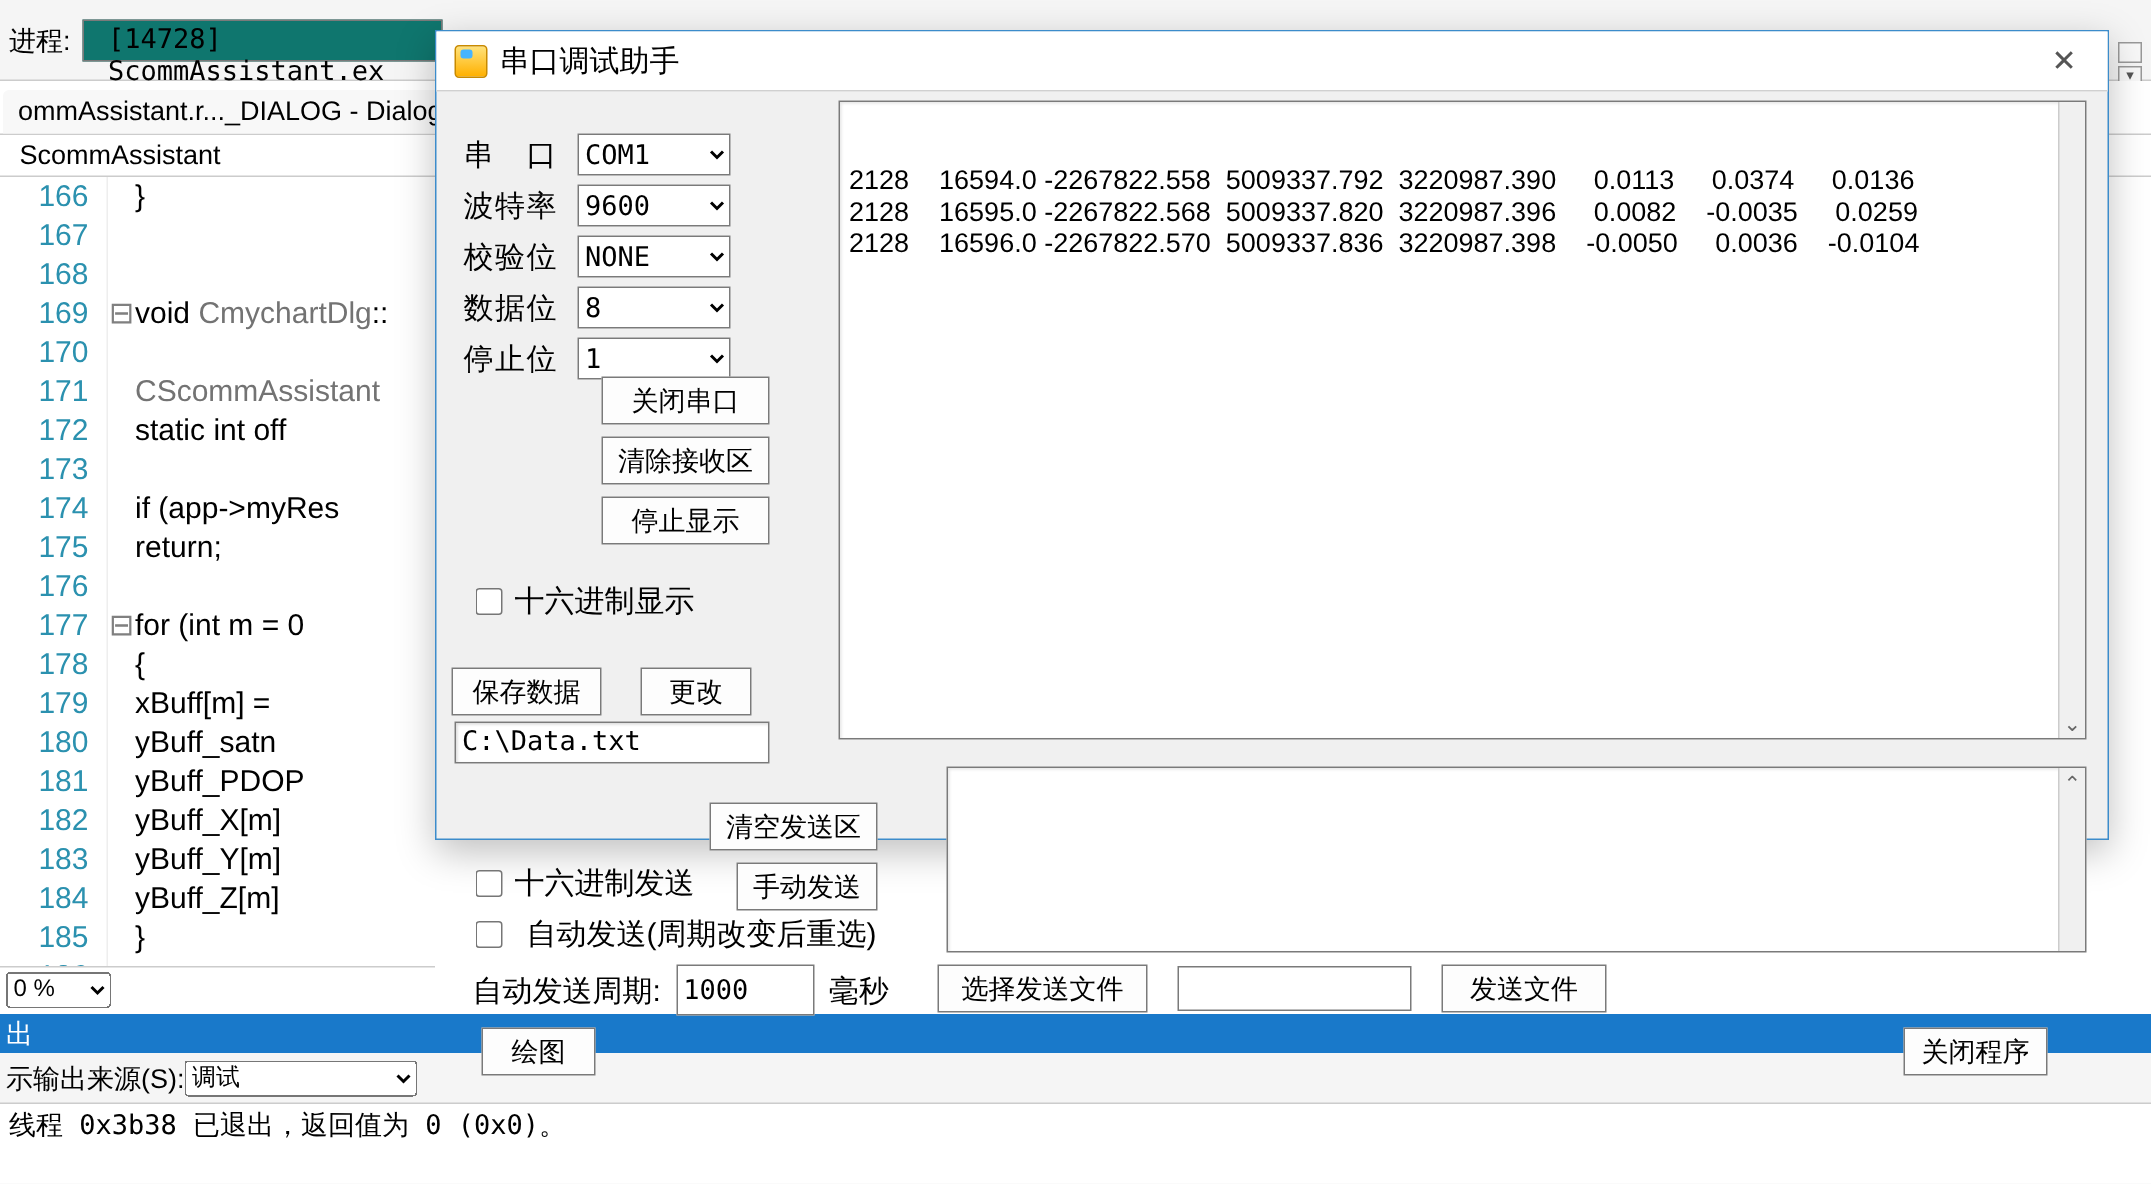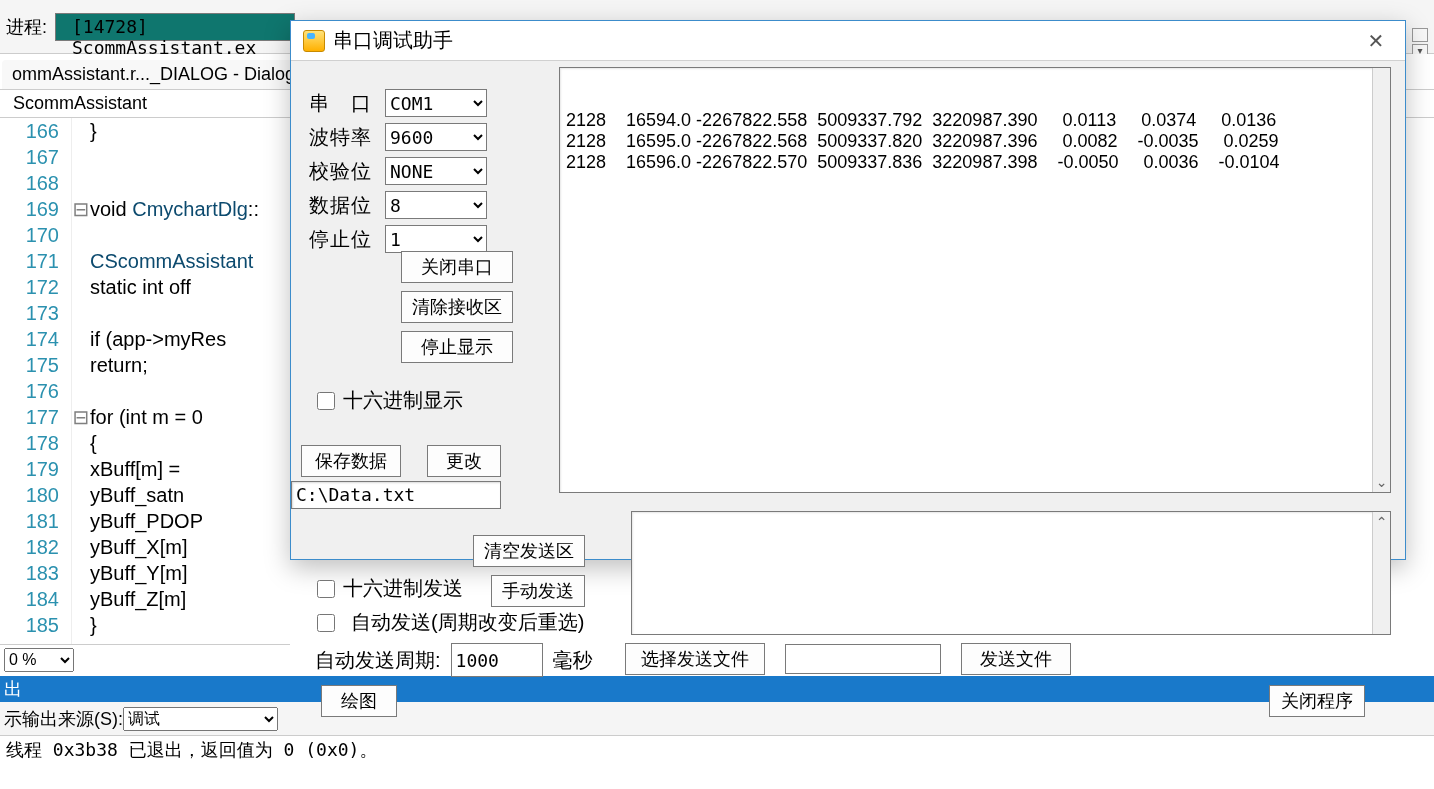--- a/index.html
+++ b/index.html
@@ -10,21 +10,21 @@
 .toolbar-top .process-box { flex: 0 0 240px; height: 28px; border: 1px solid #7a7a7a; background: #0f766e; font-size: 18px; padding: 2px 16px; font-family: Consolas, monospace; }
 .code-area { position: absolute; top: 54px; left: 0; right: 0; bottom: 0; background: #fff; }
 .code-tabs { height: 36px; border-bottom: 1px solid #ccc; display: flex; align-items: flex-end; padding-left: 2px; }
 .code-tab { font-size: 18px; padding: 4px 10px; background: #f8f8f8; border-top-left-radius: 4px; border-top-right-radius: 4px; }
 .code-crumb { height: 28px; border-bottom: 1px solid #ccc; display: flex; align-items: center; padding-left: 6px; font-size: 18px; }
 .code-crumb-item { border: 1px solid transparent; padding: 0 6px; }
 .code-body { display: flex; font-family: Consolas, "Courier New", monospace; font-size: 20px; line-height: 26px; }
 .gutter { width: 72px; text-align: right; color: #2b91af; padding-right: 12px; border-right: 1px solid #eee; background:#fff;}
 .foldcol { width: 18px; color: #808080; text-align: center; }
 .codetext .kw { color: #000000; }
-.codetext .type { color: #0c4a6e; }
+.codetext .type { color: #737373; }
 .zoom-row { position: absolute; left: 0; top: 644px; height: 30px; width: 290px; background: #fff; display:flex; align-items:center; border-top:1px solid #ccc;}
 .zoom-row select{ font-size:16px; height:24px; width:70px; margin-left:4px;}
 .output-hdr { position: absolute; left: 0; top: 676px; right: 0; height: 26px; background: #1979ca; color: #fff; font-size: 18px; display: flex; align-items: center; padding-left: 4px; }
 .output-bar { position: absolute; left: 0; top: 702px; right: 0; height: 34px; display: flex; align-items: center; padding-left: 4px; font-size: 18px; background:#f5f5f5; border-bottom:1px solid #ccc;}
 .output-bar select { font-size: 16px; height: 24px; width: 155px; margin-left: 0;}
 .output-text { position: absolute; left: 0; top: 736px; right: 0; bottom: 0; font-family: "SimSun", monospace; font-size: 18px; padding: 2px 6px; background:#fff;}
 .right-strip { position: absolute; right: 0; top: 54px; width: 30px; bottom: 140px; background: #f5f5f5; border-left:1px solid #ccc;}
 .right-tab { position: absolute; right: 0; top: 92px; font-size: 18px; }
 
 .dlg { position: absolute; left: 290px; top: 20px; width: 1116px; height: 540px; background: #f0f0f0; border: 1px solid #3c8ccb; box-shadow: 0 8px 24px rgba(0,0,0,.25); }
@@ -37,21 +37,21 @@
 .cfg { position: absolute; left: 18px; top: 28px; width: 240px; }
 .cfg-row { display: flex; align-items: center; margin-bottom: 6px; }
 .cfg-row label { width: 76px; font-size: 20px; text-align: justify; text-align-last: justify; padding-right:14px;}
 .cfg-row select { flex: 0 0 102px; height: 28px; font-size: 18px; font-family: "SimSun", monospace; border: 1px solid #7a7a7a; background:#fff;}
 .btn { min-width: 100px; height: 32px; font-size: 18px; border: 1px solid #7a7a7a; background: #fdfdfd; padding: 0 10px; }
 .btncol { position: absolute; left: 110px; top: 190px; display: flex; flex-direction: column; gap: 8px; }
 .chk { display:flex; align-items:center; font-size:20px; gap:8px; }
 .chk input{ width:18px; height:18px;}
 .hexdisp { position:absolute; left: 26px; top: 326px;}
 .saverow { position:absolute; left:10px; top:384px; display:flex; gap:26px;}
-.savepath { position:absolute; left:0; top:420px; width:210px; height:28px; border:1px solid #7a7a7a; background:#fff; font-family:"SimSun",monospace; font-size:18px; padding:2px 4px; box-shadow: inset 1px 1px 2px rgba(0,0,0,.15);}
+.savepath { position:absolute; left:12px; top:420px; width:210px; height:28px; border:1px solid #7a7a7a; background:#fff; font-family:"SimSun",monospace; font-size:18px; padding:2px 4px; box-shadow: inset 1px 1px 2px rgba(0,0,0,.15);}
 .recv { position: absolute; left: 268px; top: 6px; right: 14px; height: 426px; border: 1px solid #7a7a7a; background: #fff; font-family: "SimSun","Courier New", monospace; font-size: 18px; padding: 2px 6px; white-space: pre; overflow:hidden; box-shadow: inset 1px 1px 2px rgba(0,0,0,.1);}
 .recv .sb { position:absolute; right:0; top:0; bottom:0; width:18px; background:#f0f0f0; border-left:1px solid #ccc; display:flex; align-items:flex-end; justify-content:center;}
 .recv .sb span{font-size:14px; color:#666; margin-bottom:2px;}
 .sendbtncol { position:absolute; left:182px; top:474px; display:flex; flex-direction:column; gap:8px; align-items:flex-end;}
 .hexsend { position:absolute; left:26px; top:514px;}
 .autosend { position:absolute; left:26px; top:548px;gap:16px;}
 .periodrow { position:absolute; left:24px; top:582px; display:flex; align-items:center; font-size:20px; gap:10px;}
 .periodrow input{ width:92px; height:26px; font-size:18px; font-family:"SimSun",monospace; border:1px solid #7a7a7a; padding:16px 4px;}
 .sendarea { position: absolute; left: 340px; top: 450px; right: 14px; height: 124px; border:1px solid #7a7a7a; background:#fff; box-shadow: inset 1px 1px 2px rgba(0,0,0,.1);}
 .sendarea .sb{position:absolute; right:0; top:0; bottom:0; width:18px; background:#f0f0f0; border-left:1px solid #ccc; display:flex; align-items:flex-start; justify-content:center;}

